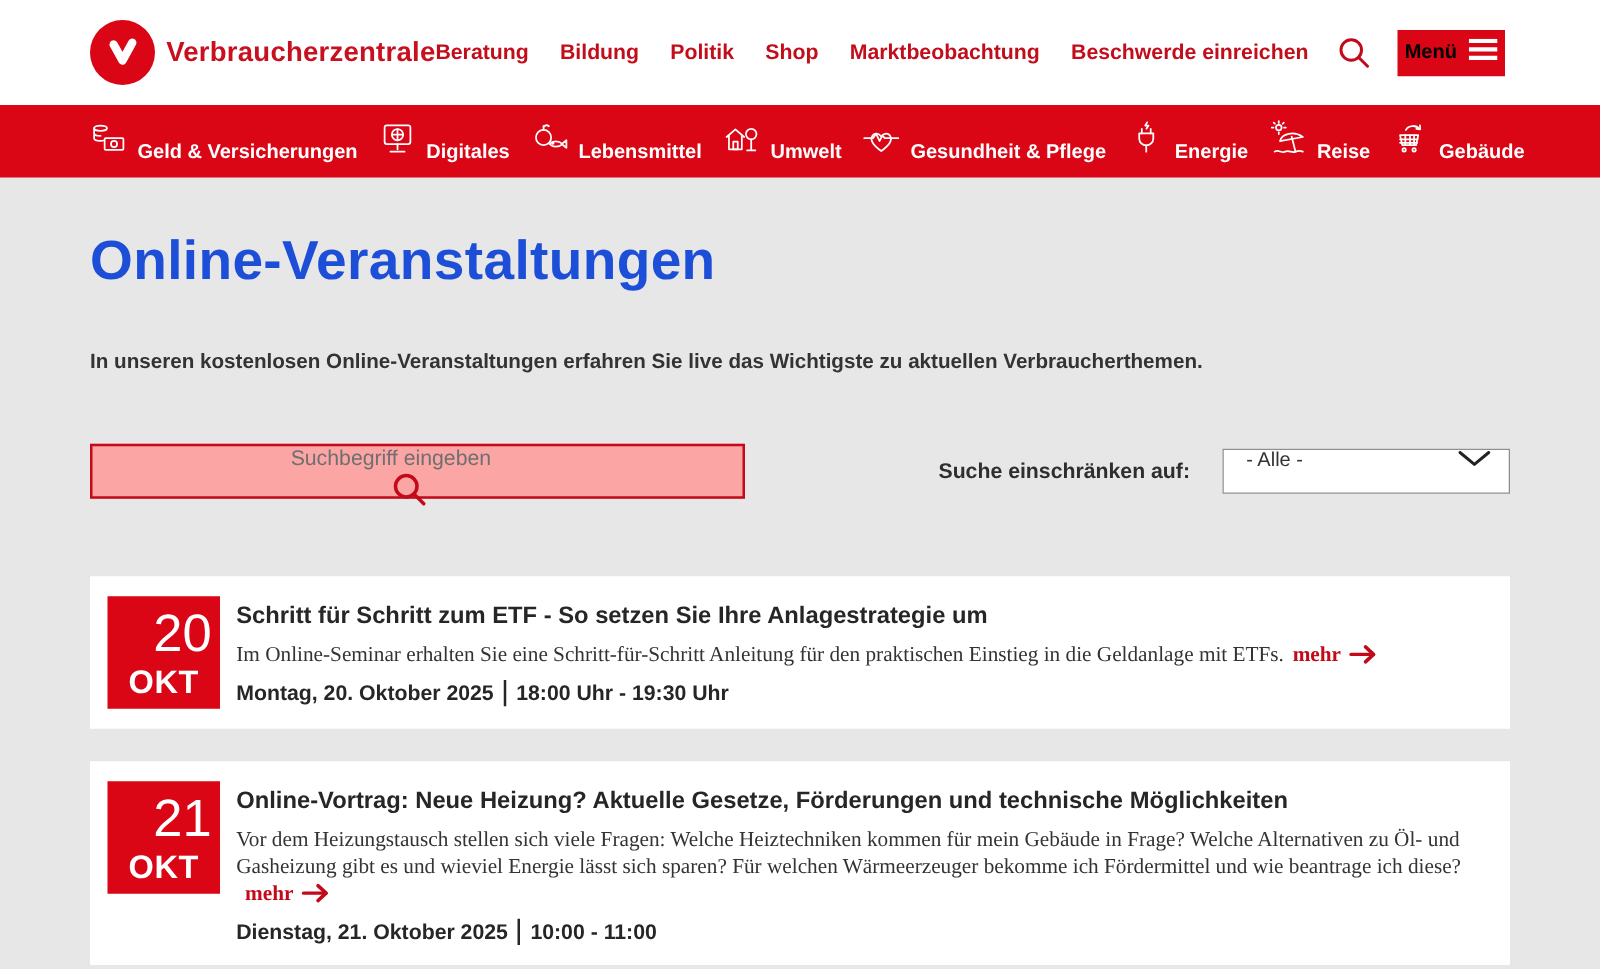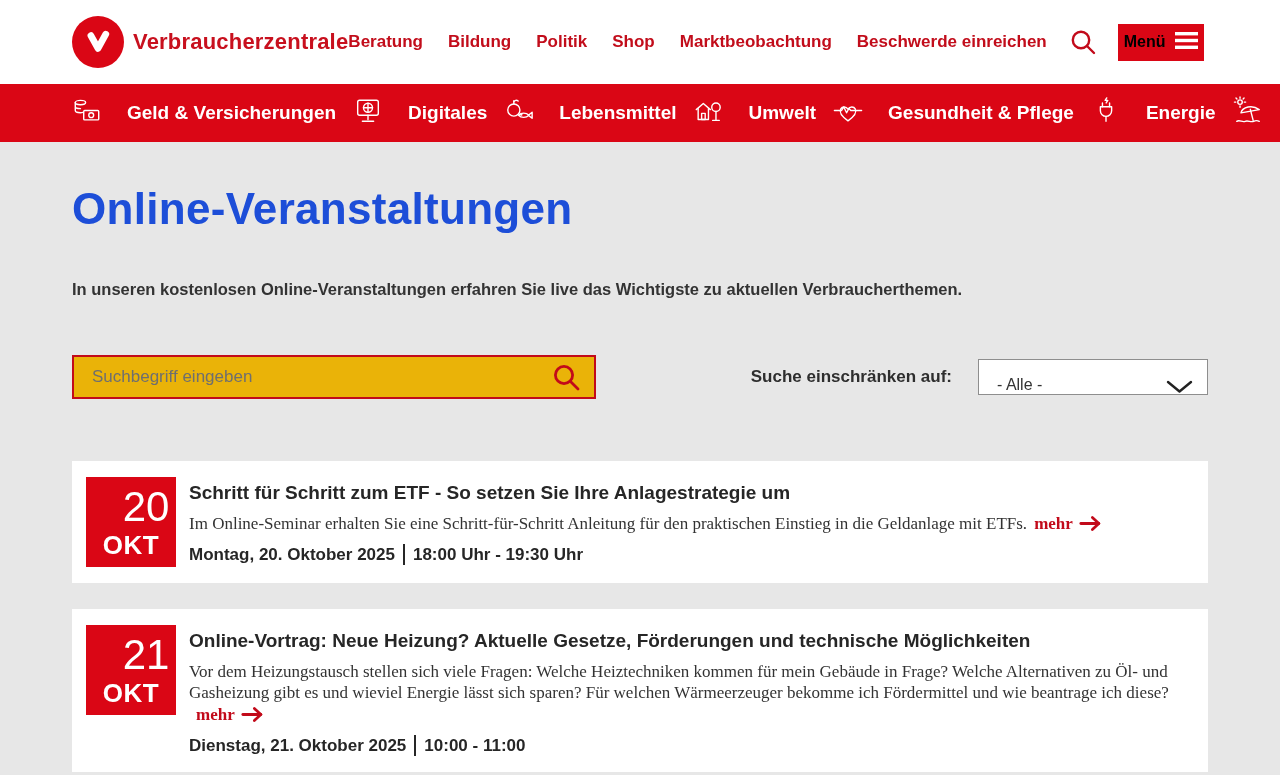--- a/index.html
+++ b/index.html
@@ -40,54 +40,54 @@
     font-family: "Liberation Sans", sans-serif;
   }
 
   
   .catbar {
     height: 58px; background: #da0615;
     display: flex; align-items: center;
     padding: 0 60px 0 72px; gap: 17px;
   }
   .cat {
-    display: flex; align-items: center; gap: 25px;
-    color: #fff; font-weight: 700; font-size: 19px; white-space: nowrap;
+    display: flex; align-items: flex-end; gap: 8px;
+    color: #fff; font-weight: 700; font-size: 16px; white-space: nowrap;
   }
   .cat svg { flex-shrink: 0; }
 
   
   main { padding: 0 72px; }
   h1 {
     margin: 42px 0 0; font-size: 44px; font-weight: 700;
     color: #1d4ed8; letter-spacing: .3px;
   }
   .intro { margin: 46px 0 0; font-size: 16.5px; color: #333; font-weight: bold; }
 
   .search-row { margin-top: 56px; display: flex; align-items: center; }
   .search-field {
-    width: 524px; height: 44px; background: #eab308;
-    border: 2px solid #c20a1a; display: flex; align-items: center;
+    width: 524px; height: 44px; background: #fca5a5;
+    border: 2px solid #c20a1a; display: flex; align-items: center; flex-direction: column;
   }
   .search-field input {
     flex: 1; border: none; outline: none; height: 100%;
     padding: 0 0 0 18px; font-size: 17px; color: #333;
     font-family: "Liberation Sans", sans-serif; background: transparent;
   }
   .search-field input::placeholder { color: #6f6f6f; opacity: 1; }
   .field-search-btn {
     background: none; border: none; padding: 0 13px 0 0; cursor: pointer;
     display: flex; align-items: center;
   }
   .filter { margin-left: auto; display: flex; align-items: center; }
   .filter-label { font-weight: 700; font-size: 17px; color: #2e2e2e; white-space: nowrap; }
   .select {
     width: 230px; height: 36px; margin-left: 26px;
     background: #fff; border: 1px solid #8e8e8e;
-    display: flex; align-items: flex-end; padding: 0 14px 0 18px;
+    display: flex; align-items: flex-start; padding: 0 14px 0 18px;
     font-size: 16px; color: #333; cursor: pointer;
   }
   .select .chev { margin-left: auto; display: flex; }
 
   
   .events { margin-top: 62px; display: flex; flex-direction: column; gap: 26px; }
   .card {
     background: #fff; display: flex; gap: 13px;
     padding: 16px 22px 16px 14px;
   }

